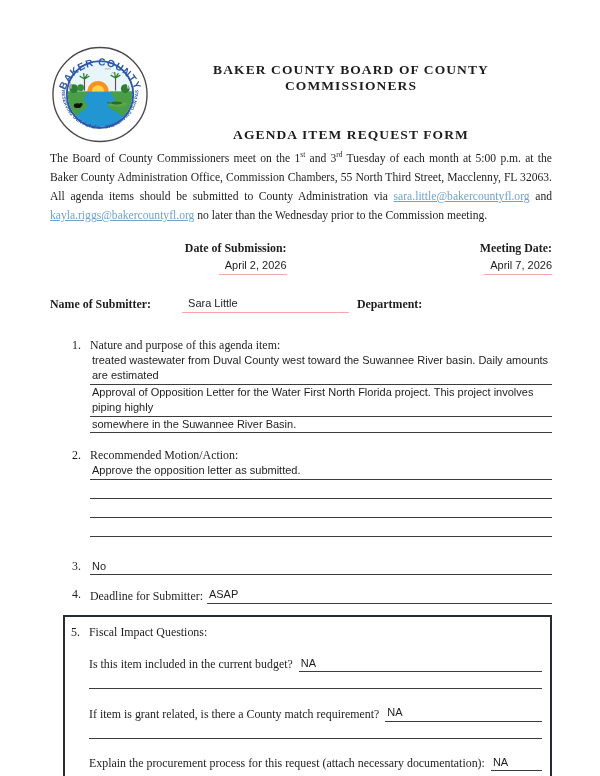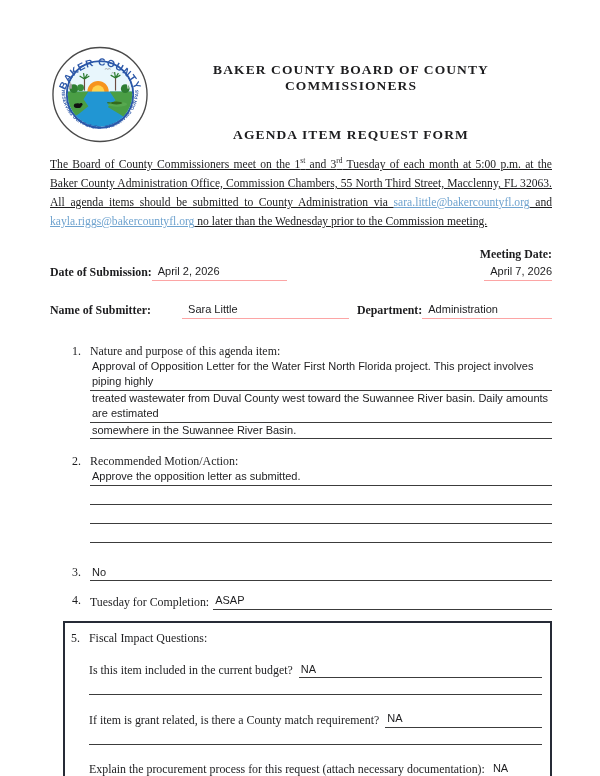--- a/index.html
+++ b/index.html
@@ -13,34 +13,34 @@
     padding:46px 48px 0 50px;
     overflow:hidden;
   }
   
   .header { display:flex; align-items:flex-start; }
   .seal-wrap { flex:0 0 100px; width:100px; height:97px; }
   .titles { flex:1; text-align:center; padding-top:16px; }
   .title1, .title2 { font-weight:bold; font-size:13.5px; letter-spacing:1.1px; }
   .title2 { margin-top:33px; }
   
-  .intro { margin-top:8px; font-size:11.6px; line-height:19px; text-align:justify;text-decoration:underline; }
+  .intro { margin-top:2px; font-size:11.6px; line-height:19px; text-align:justify; }
   .intro sup { font-size:7.5px; }
   .email { color:#6fa3cf; text-decoration:underline; cursor:pointer; }
   
   .fields { margin-top:14px; }
   .field-row { display:flex; margin-top:7px; font-size:11.9px; line-height:18px; }
   .fgroup { display:flex; align-items:flex-end; }
   .flabel { font-weight:bold; white-space:nowrap; }
   .fvalue {
     flex:1; border-bottom:1px solid #fca5a5;
     font-family:"Liberation Sans", sans-serif; font-size:11px;
     padding:0 0 1px 6px; white-space:nowrap; line-height:16px;
   }
-  .w1 { width:47.5%; } .w2 { width:52.5%; padding-left:4px;flex-direction:column; }
+  .w1 { width:47.5%;flex-direction:column; } .w2 { width:52.5%; padding-left:4px;flex-direction:column; }
   .w3 { width:60.5%;gap:31px; } .w4 { width:39.5%; padding-left:8px;margin-top:13px; }
   
   .items { margin-top:25px; }
   .item { display:flex; font-size:11.9px; line-height:15px; }
   .item-num { flex:0 0 18px; margin-left:22px; }
   .item-body { flex:1; }
   .fill-line {
     border-bottom:1px solid #3c3c3c;
     font-family:"Liberation Sans", sans-serif; font-size:11px;
     line-height:15.5px; min-height:15.5px; padding-left:2px;
@@ -148,33 +148,32 @@
         <span class="fvalue">April 7, 2026</span>
       </div>
     </div>
     <div class="field-row">
       <div class="fgroup w3">
         <span class="flabel">Name of Submitter:</span>
         <span class="fvalue">Sara Little</span>
       </div>
       <div class="fgroup w4">
         <span class="flabel">Department:</span>
-        <span class="fvalue">Administration</span>
       </div>
     </div>
   </div>
 
   <div class="items">
 
     <div class="item" id="item1">
       <div class="item-num">1.</div>
       <div class="item-body">
         <div>Nature and purpose of this agenda item:</div>
+        <div class="fill-line">treated wastewater from Duval County west toward the Suwannee River basin.  Daily amounts are estimated</div>
         <div class="fill-line">Approval of Opposition Letter for the Water First North Florida project. This project involves piping highly</div>
-        <div class="fill-line">treated wastewater from Duval County west toward the Suwannee River basin.  Daily amounts are estimated</div>
         <div class="fill-line">somewhere in the Suwannee River Basin.</div>
       </div>
     </div>
 
     <div class="item" id="item2">
       <div class="item-num">2.</div>
       <div class="item-body">
         <div>Recommended Motion/Action:</div>
         <div class="fill-line">Approve the opposition letter as submitted.</div>
         <div class="fill-line blank"></div>
@@ -186,21 +185,21 @@
     <div class="item" id="item3">
       <div class="item-num">3.</div>
       <div class="item-body inline-body">
         <span class="fill-line">No</span>
       </div>
     </div>
 
     <div class="item" id="item4">
       <div class="item-num">4.</div>
       <div class="item-body inline-body">
-        <span class="ilabel">Tuesday for Completion:</span>
+        <span class="ilabel">Deadline for Submitter:</span>
         <span class="fill-line">ASAP</span>
       </div>
     </div>
 
     <div class="fiscal-box">
       <div class="box-header">
         <div class="box-num">5.</div>
         <div>Fiscal Impact Questions:</div>
       </div>
 

